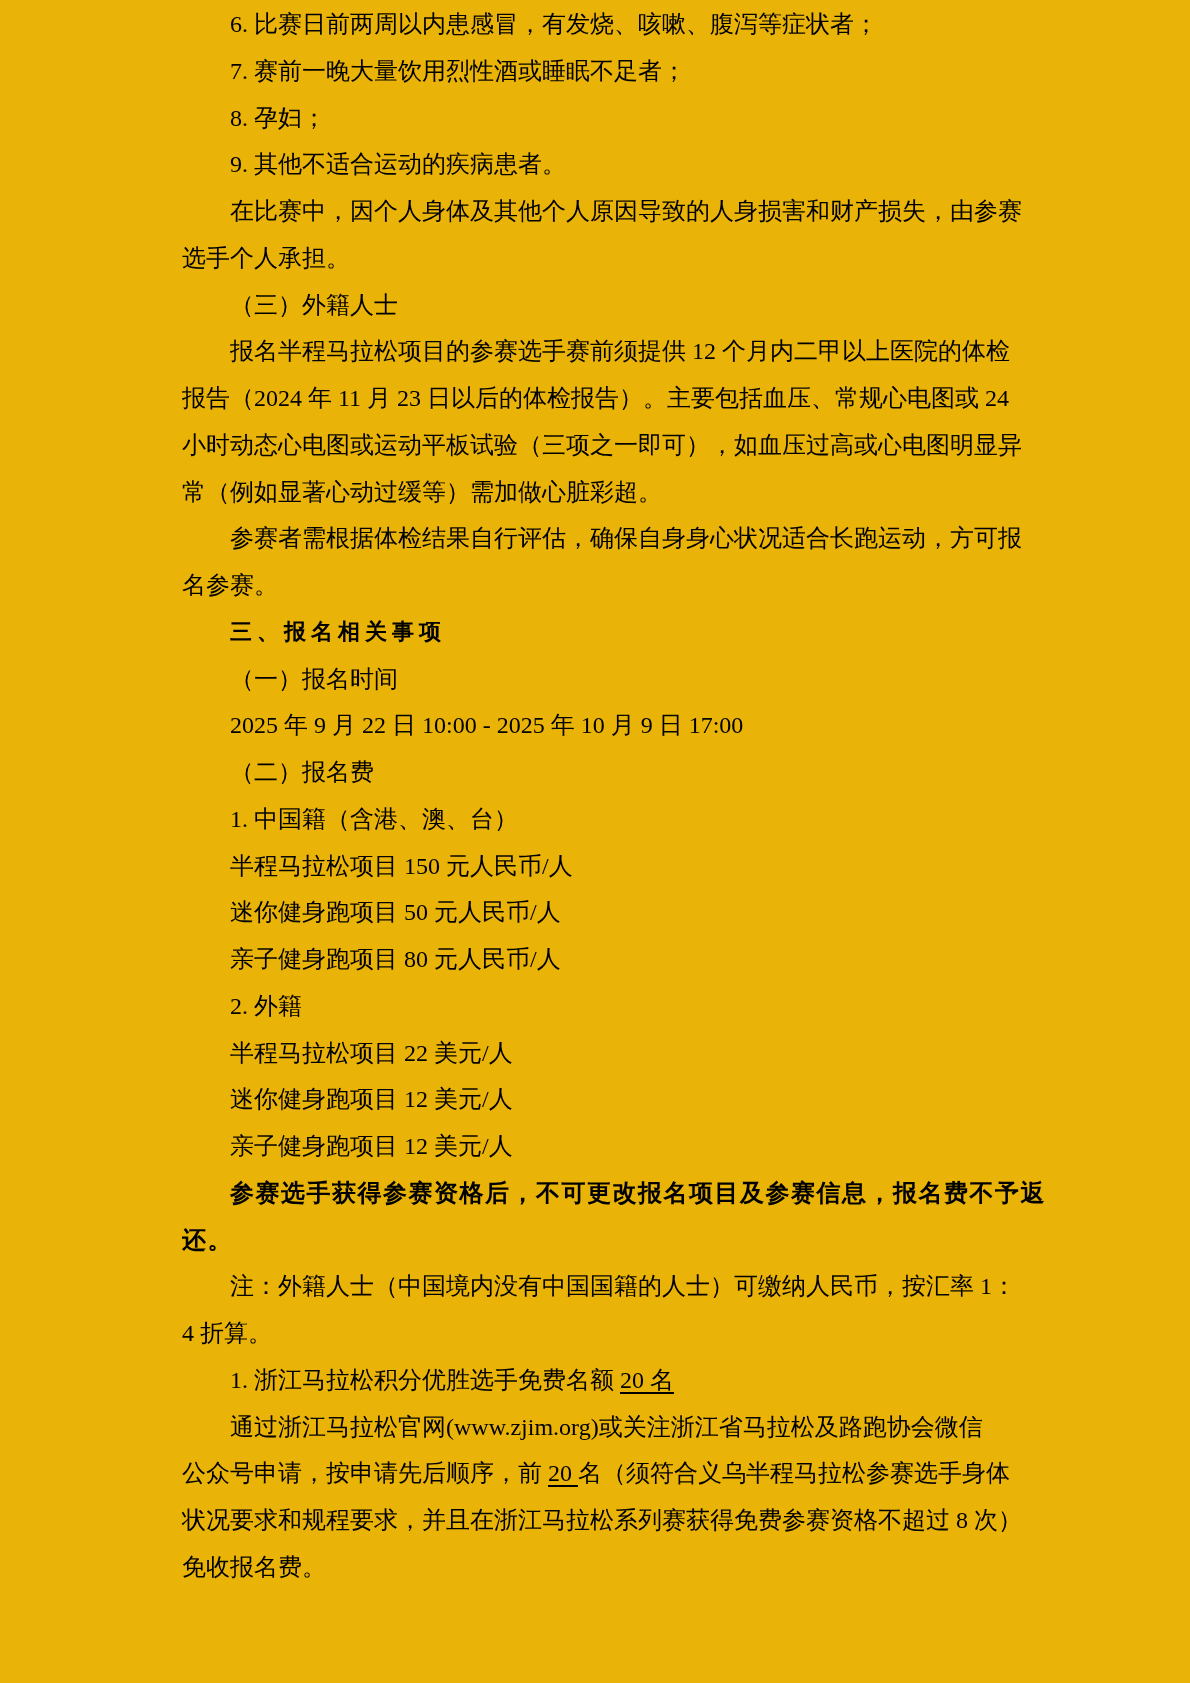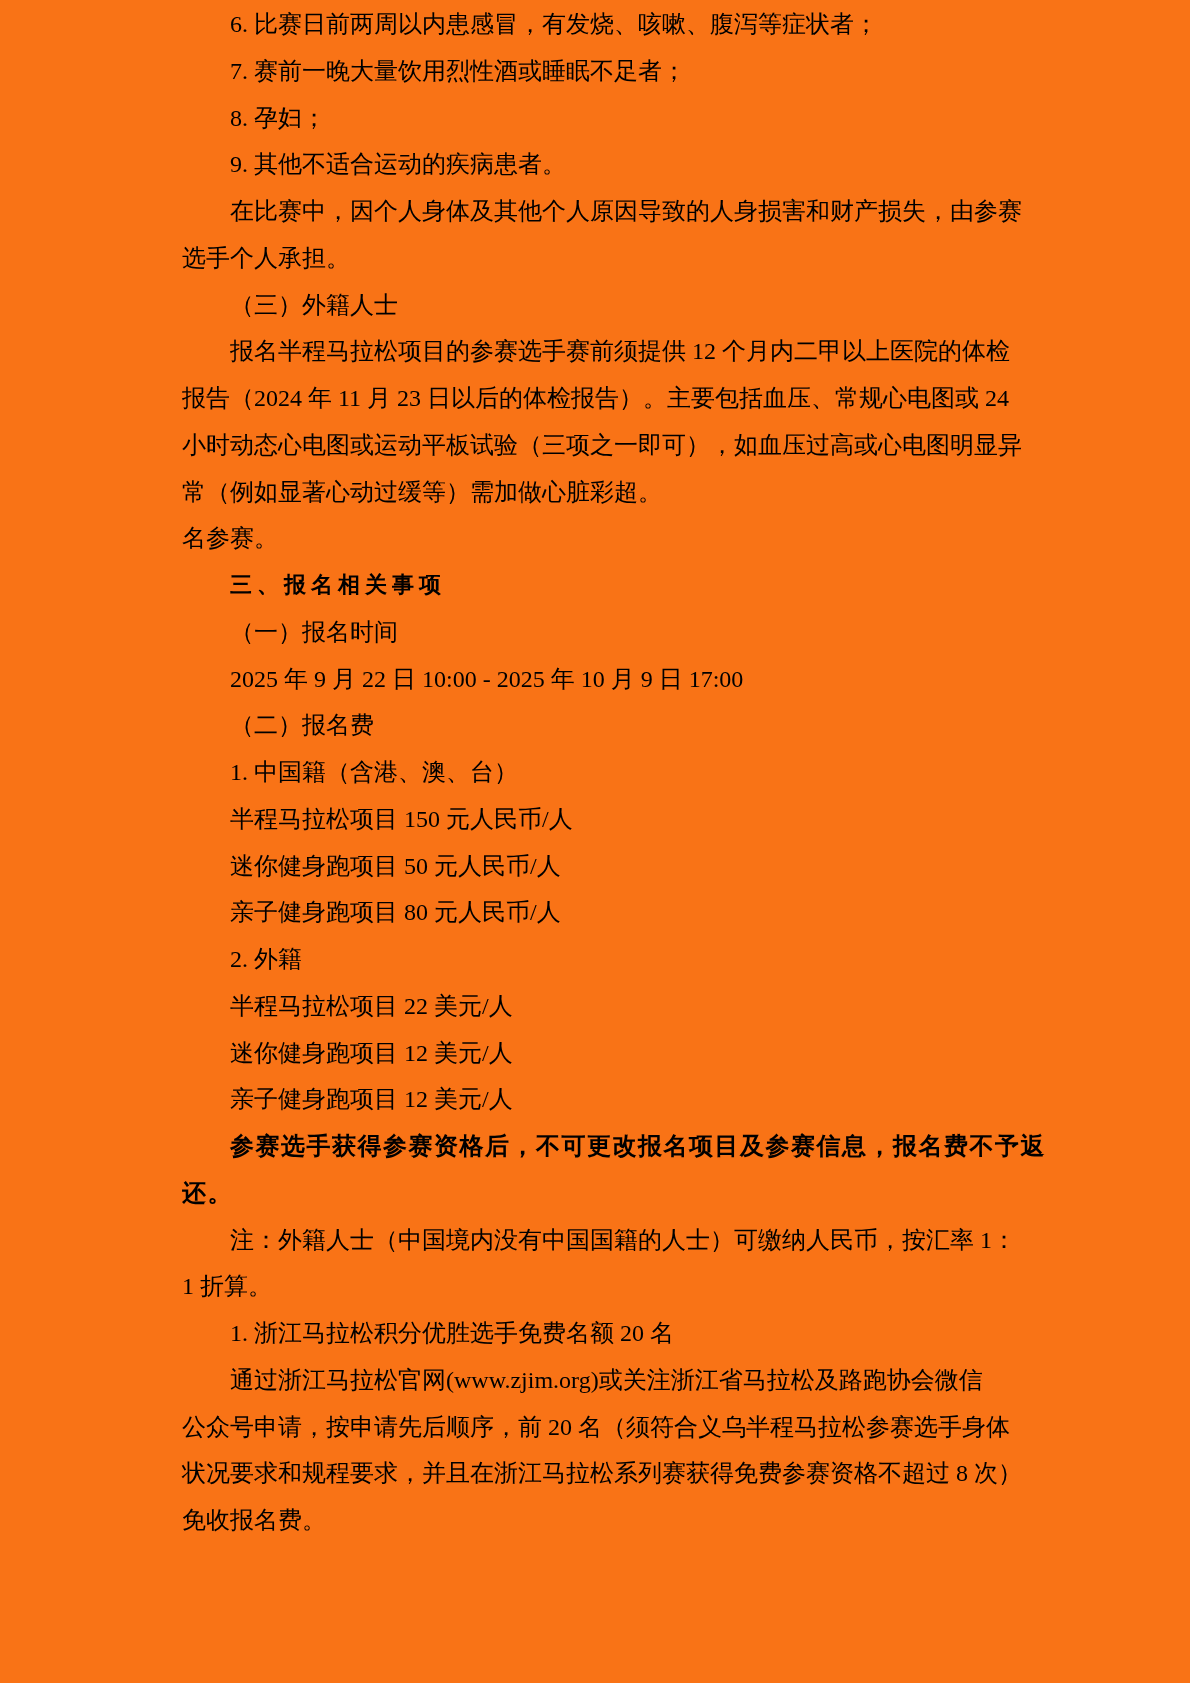--- a/index.html
+++ b/index.html
@@ -1,73 +1,74 @@
 <!DOCTYPE html>
 <html><head>
 <meta charset="utf-8">
 <style>
   html,body{margin:0;padding:0;background:#ffffff;}
   .page{
     position:relative;
     width:1190px;
     height:1683px;
-    background:#f97316;
+    background:#eab308;
     overflow:hidden;
     font-family:"Liberation Serif","DejaVu Serif",serif;
     color:#000000;
   }
   .doc{
     position:absolute;
     left:182px;
     top:1px;
     width:895px;
   }
   .line{
     height:46.76px;
     line-height:46.76px;
     font-size:24px;
     white-space:pre;
   }
   .line.indent{ text-indent:48px; }
   .line.bold{ font-weight:bold; letter-spacing:1.5px; }
   .line.heading{ font-weight:bold; font-size:22px; letter-spacing:5px; }
-  .u{ text-underline-offset:4px; }
+  .u{ text-decoration:underline; text-underline-offset:4px; }
 </style>
 </head>
 <body>
 
 <div class="page">
   <div class="doc" id="doc">
       <div class="line indent"><span class="">6. 比赛日前两周以内患感冒，有发烧、咳嗽、腹泻等症状者；</span></div>
       <div class="line indent"><span class="">7. 赛前一晚大量饮用烈性酒或睡眠不足者；</span></div>
       <div class="line indent"><span class="">8. 孕妇；</span></div>
       <div class="line indent"><span class="">9. 其他不适合运动的疾病患者。</span></div>
       <div class="line indent"><span class="">在比赛中，因个人身体及其他个人原因导致的人身损害和财产损失，由参赛</span></div>
       <div class="line"><span class="">选手个人承担。</span></div>
       <div class="line indent"><span class="">（三）外籍人士</span></div>
       <div class="line indent"><span class="">报名半程马拉松项目的参赛选手赛前须提供 12 个月内二甲以上医院的体检</span></div>
       <div class="line"><span class="">报告（2024 年 11 月 23 日以后的体检报告）。主要包括血压、常规心电图或 24</span></div>
       <div class="line"><span class="">小时动态心电图或运动平板试验（三项之一即可），如血压过高或心电图明显异</span></div>
       <div class="line"><span class="">常（例如显著心动过缓等）需加做心脏彩超。</span></div>
+      <div class="line indent"><span class="">参赛者需根据体检结果自行评估，确保自身身心状况适合长跑运动，方可报</span></div>
       <div class="line"><span class="">名参赛。</span></div>
       <div class="line indent heading"><span class="">三、报名相关事项</span></div>
       <div class="line indent"><span class="">（一）报名时间</span></div>
       <div class="line indent"><span class="">2025 年 9 月 22 日 10:00 - 2025 年 10 月 9 日 17:00</span></div>
       <div class="line indent"><span class="">（二）报名费</span></div>
       <div class="line indent"><span class="">1. 中国籍（含港、澳、台）</span></div>
       <div class="line indent"><span class="">半程马拉松项目 150 元人民币/人</span></div>
       <div class="line indent"><span class="">迷你健身跑项目 50 元人民币/人</span></div>
       <div class="line indent"><span class="">亲子健身跑项目 80 元人民币/人</span></div>
       <div class="line indent"><span class="">2. 外籍</span></div>
       <div class="line indent"><span class="">半程马拉松项目 22 美元/人</span></div>
       <div class="line indent"><span class="">迷你健身跑项目 12 美元/人</span></div>
       <div class="line indent"><span class="">亲子健身跑项目 12 美元/人</span></div>
       <div class="line indent bold"><span class="">参赛选手获得参赛资格后，不可更改报名项目及参赛信息，报名费不予返</span></div>
       <div class="line bold"><span class="">还。</span></div>
       <div class="line indent"><span class="">注：外籍人士（中国境内没有中国国籍的人士）可缴纳人民币，按汇率 1：</span></div>
-      <div class="line"><span class="">1 折算。</span></div>
+      <div class="line"><span class="">4 折算。</span></div>
       <div class="line indent"><span class="">1. 浙江马拉松积分优胜选手免费名额 </span><span class="u">20 名</span></div>
       <div class="line indent"><span class="">通过浙江马拉松官网(www.zjim.org)或关注浙江省马拉松及路跑协会微信</span></div>
       <div class="line"><span class="">公众号申请，按申请先后顺序，前 </span><span class="u">20 </span><span class="">名（须符合义乌半程马拉松参赛选手身体</span></div>
       <div class="line"><span class="">状况要求和规程要求，并且在浙江马拉松系列赛获得免费参赛资格不超过 8 次）</span></div>
       <div class="line"><span class="">免收报名费。</span></div>
     </div>
 </div>
 
 </body></html>

